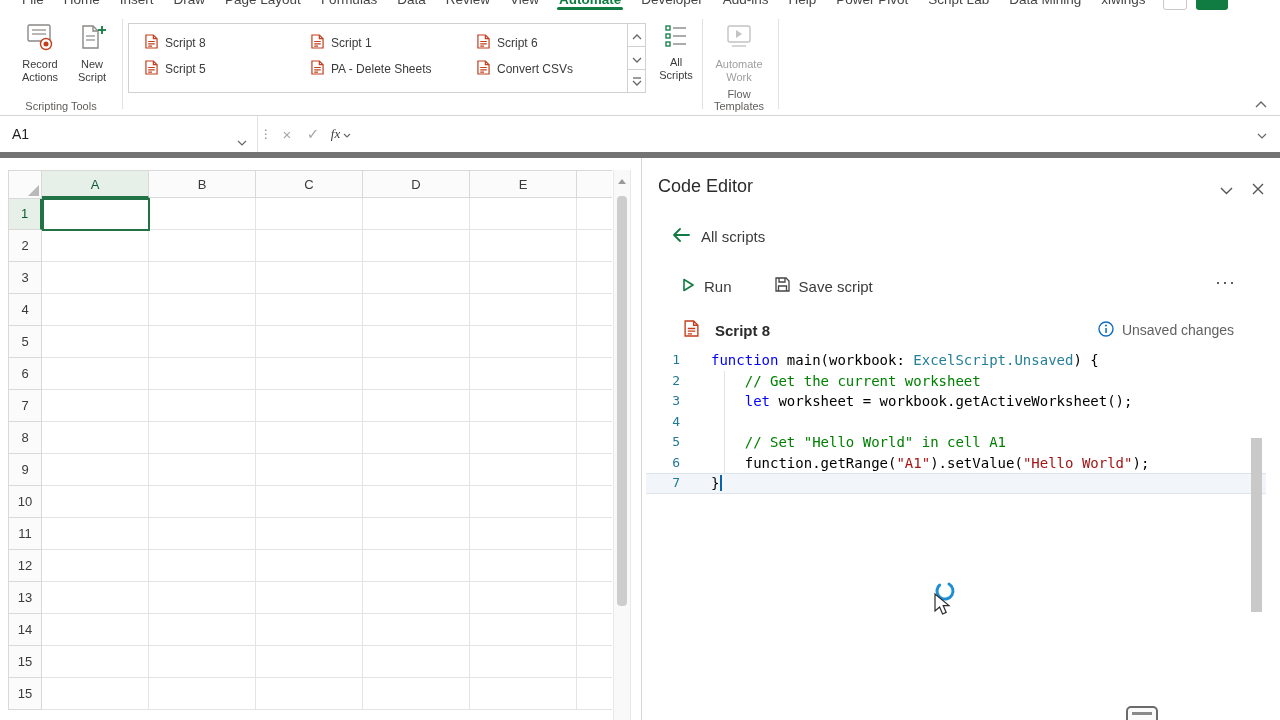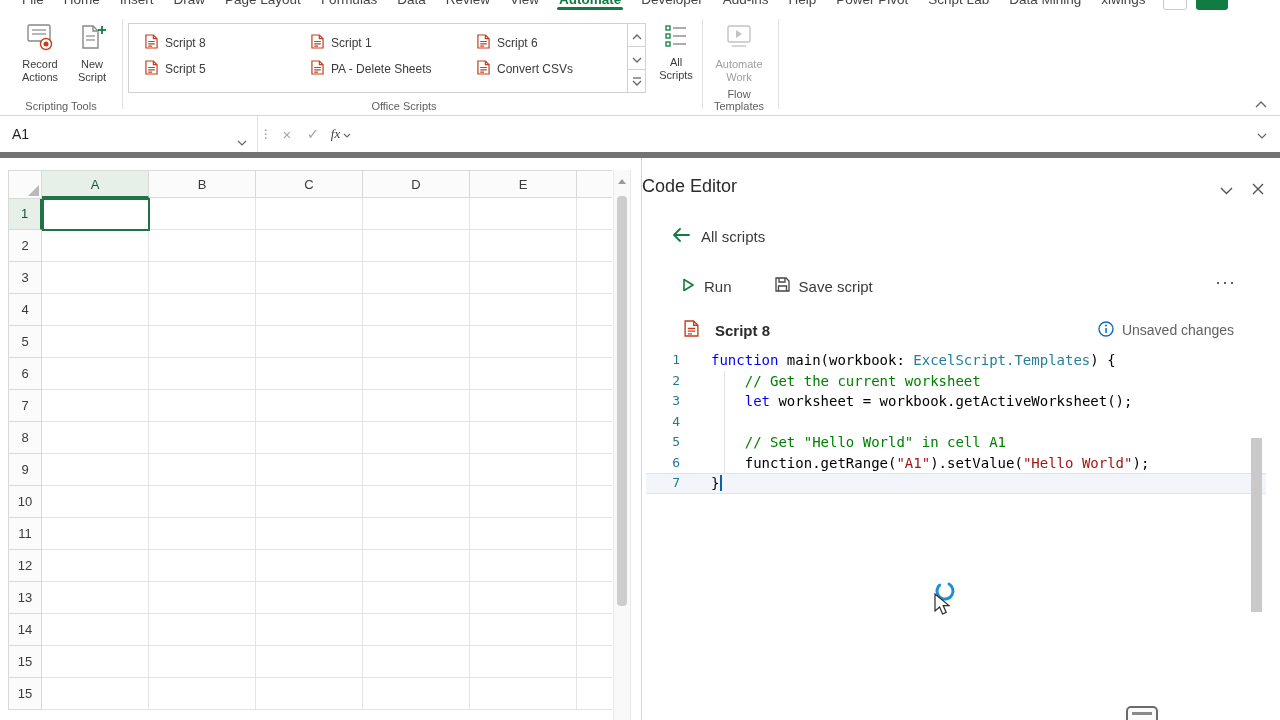--- a/index.html
+++ b/index.html
@@ -58,21 +58,21 @@
   .cell.partial { width: 35px; border-right: none; }
   #active-cell { position: absolute; left: 42px; top: 198px; width: 108px; height: 33px; border: 2px solid #217346; pointer-events: none; }
 
   
   #sheet-vscroll { position: absolute; left: 613px; top: 170px; width: 18px; height: 550px; background: #f9f9f9; border-left: 1px solid #e8e8e8; border-right: 1px solid #e8e8e8; }
   #sheet-vscroll .sarrow { height: 22px; display: flex; align-items: center; justify-content: center; }
   #sheet-vscroll .sthumb { position: absolute; left: 3px; top: 26px; width: 10px; height: 410px; background: #cdcdcd; border-radius: 4px; }
 
   
   #panel { position: absolute; left: 641px; top: 158px; width: 639px; height: 562px; background: #fff; border-left: 1px solid #d6d6d6; }
-  .panel-title { position: absolute; left: 0; top: 18px; font-size: 18px; color: #2b2b2b; }
+  .panel-title { position: absolute; left: 16px; top: 18px; font-size: 18px; color: #2b2b2b; }
   .panel-icon-btn { position: absolute; top: 22px; width: 20px; height: 20px; display: flex; align-items: center; justify-content: center; }
   .p-chev { right: 44px; } .p-close { right: 12px; }
   .back-row { position: absolute; left: 30px; top: 66px; height: 24px; display: flex; align-items: center; gap: 11px; font-size: 15px; color: #3b3b3b; }
   .toolbar-row { position: absolute; left: 38px; top: 116px; height: 24px; display: flex; align-items: center; }
   .run-btn, .save-btn { display: flex; align-items: center; gap: 8px; font-size: 15px; color: #3b3b3b; }
   .save-btn { margin-left: 42px; }
   .more-btn { position: absolute; right: 44px; top: 114px; font-size: 18px; color: #444; letter-spacing: 1px; }
   .script-row { position: absolute; left: 42px; top: 159px; right: 46px; height: 26px; display: flex; align-items: center; }
   .script-name { margin-left: 16px; font-size: 15px; font-weight: 600; color: #2b2b2b; }
   .status { margin-left: auto; display: flex; align-items: center; gap: 8px; font-size: 14px; color: #616161; }
@@ -249,21 +249,20 @@
           <rect x="4" y="3" width="22" height="16" rx="2" fill="#fff" stroke="#8a8886" stroke-width="1.4"></rect>
           <path d="M12 7l6 4-6 4z" fill="#8a8886"></path>
           <line x1="8" y1="23" x2="22" y2="23" stroke="#8a8886" stroke-width="1.4"></line>
         </svg>
     </span>
     <span class="blabel">Automate Work</span>
   </div>
   <div class="vdiv" style="left:778px"></div>
 
   <div class="grplabel" style="left:0;width:122px">Scripting Tools</div>
-  <div class="grplabel" style="left:128px;width:552px">Office Scripts</div>
   <div class="grplabel" style="left:704px;width:70px">Flow Templates</div>
 
   <div class="ribbon-collapse">
     <span><svg width="12" height="7" viewBox="0 0 12 7">
           <path d="M1 6l5-5 5 5" fill="none" stroke="#666" stroke-width="1.4"></path>
         </svg></span>
   </div>
 </div>
 
 <div id="formulabar">
@@ -509,21 +508,21 @@
             <circle cx="8" cy="4.6" r="1" fill="#0f6cbd"></circle>
           </svg></span>
       <span>Unsaved changes</span>
     </div>
   </div>
 
   <div class="code" style="position:absolute">
     <div>
         <div class="code-line">
           <span class="ln">1</span>
-          <span class="lt"><span class="tk-k">function</span><span class="tk-d"> main(workbook: </span><span class="tk-y">ExcelScript.Templates</span><span class="tk-d">) {</span></span>
+          <span class="lt"><span class="tk-k">function</span><span class="tk-d"> main(workbook: </span><span class="tk-y">ExcelScript.Unsaved</span><span class="tk-d">) {</span></span>
         </div>
         <div class="code-line">
           <span class="ln">2</span>
           <span class="lt"><span class="tk-c">    // Get the current worksheet</span></span>
         </div>
         <div class="code-line">
           <span class="ln">3</span>
           <span class="lt"><span class="tk-d">    </span><span class="tk-k">let</span><span class="tk-d"> worksheet = workbook.getActiveWorksheet();</span></span>
         </div>
         <div class="code-line">

